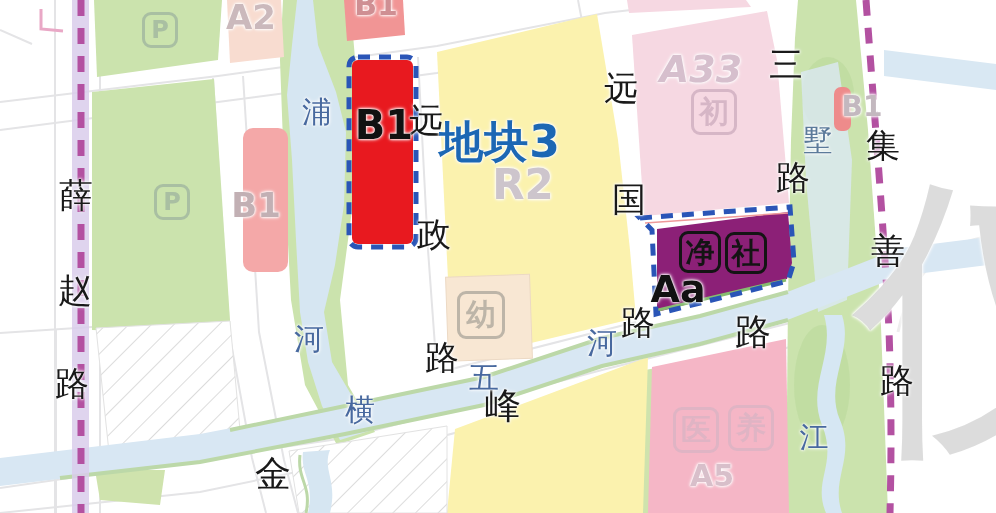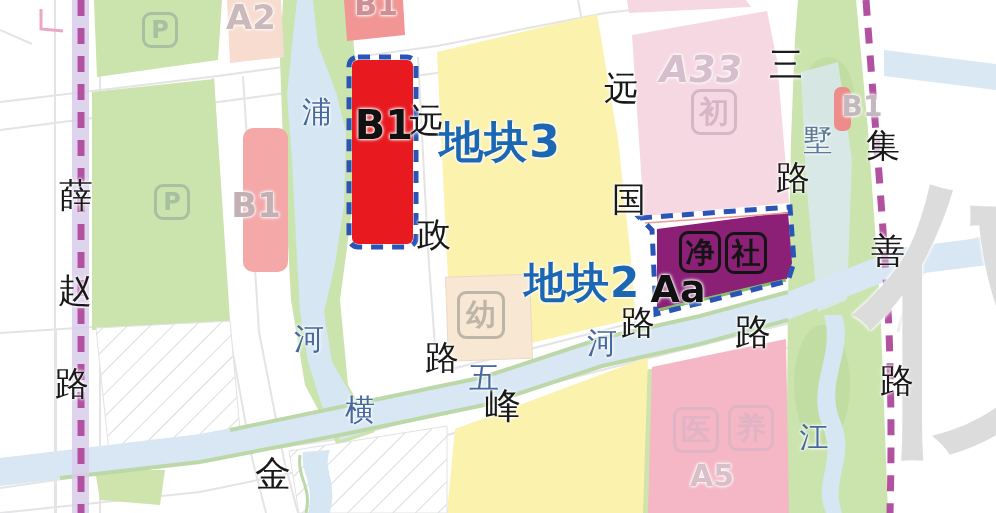--- a/index.html
+++ b/index.html
@@ -127,27 +127,27 @@
       <div class="char road-char" style="left: 503px; top: 406px; font-size: 36px; color: rgb(25, 25, 25);">峰</div>
       <div class="char road-char" style="left: 753px; top: 332px; font-size: 36px; color: rgb(25, 25, 25);">路</div>
       <div class="char water-char" style="left: 317px; top: 112px; font-size: 30px; color: rgb(72, 105, 159);">浦</div>
       <div class="char water-char" style="left: 309px; top: 339px; font-size: 30px; color: rgb(72, 105, 159);">河</div>
       <div class="char water-char" style="left: 360px; top: 410px; font-size: 30px; color: rgb(72, 105, 159);">横</div>
       <div class="char water-char" style="left: 484px; top: 378px; font-size: 30px; color: rgb(72, 105, 159);">五</div>
       <div class="char water-char" style="left: 602px; top: 343px; font-size: 30px; color: rgb(72, 105, 159);">河</div>
       <div class="char water-char" style="left: 818px; top: 140px; font-size: 29px; color: rgb(91, 122, 154);">墅</div>
       <div class="char water-char" style="left: 814px; top: 437px; font-size: 29px; color: rgb(72, 105, 159);">江</div>
       <div class="char plot-title" style="left: 500px; top: 142px; font-size: 44px; color: rgb(28, 103, 180); font-weight: bold;">地块3</div>
-      <div class="char plot-title" style="left: 582px; top: 283px; font-size: 42px; color: rgb(28, 103, 180); font-weight: bold;">地块2</div>
       <div class="char code" style="left: 384px; top: 125px; font-size: 40px; color: rgb(17, 17, 17); font-weight: bold;">B1</div>
       <div class="char code" style="left: 678px; top: 289px; font-size: 38px; color: rgb(17, 17, 17); font-weight: bold;">Aa</div>
       <div class="char code" style="left: 251px; top: 17px; font-size: 34px; color: rgb(203, 185, 188); font-weight: bold;">A2</div>
       <div class="char code" style="left: 256px; top: 205px; font-size: 34px; color: rgb(194, 176, 180); font-weight: bold;">B1</div>
       <div class="char code" style="left: 376px; top: 5px; font-size: 30px; color: rgb(207, 143, 147); font-weight: bold;">B1</div>
       <div class="char code" style="left: 701px; top: 69px; font-size: 38px; color: rgb(214, 191, 205); font-weight: bold; font-style: italic;">A33</div>
+      <div class="char code" style="left: 523px; top: 185px; font-size: 42px; color: rgb(205, 197, 204); font-weight: bold;">R2</div>
       <div class="char code" style="left: 862px; top: 107px; font-size: 28px; color: rgb(195, 184, 191); font-weight: bold;">B1</div>
       <div class="char code" style="left: 712px; top: 476px; font-size: 30px; color: rgb(216, 191, 202); font-weight: bold;">A5</div>
       <div class="char icon" style="left: 160px; top: 30px; font-size: 24px; color: rgb(169, 191, 162); font-weight: bold; width: 36px; height: 36px; border: 3px solid rgb(169, 191, 162);">P</div>
       <div class="char icon" style="left: 172px; top: 202px; font-size: 24px; color: rgb(169, 191, 162); font-weight: bold; width: 36px; height: 36px; border: 3px solid rgb(169, 191, 162);">P</div>
       <div class="char icon" style="left: 481px; top: 315px; font-size: 30px; color: rgb(189, 181, 168); font-weight: bold; width: 48px; height: 48px; border: 3px solid rgb(189, 181, 168);">幼</div>
       <div class="char icon" style="left: 714px; top: 112px; font-size: 30px; color: rgb(214, 182, 198); font-weight: bold; width: 46px; height: 46px; border: 3px solid rgb(214, 182, 198);">初</div>
       <div class="char icon" style="left: 700px; top: 252px; font-size: 29px; color: rgb(20, 20, 20); font-weight: bold; width: 42px; height: 42px; border: 3px solid rgb(20, 20, 20);">净</div>
       <div class="char icon" style="left: 746px; top: 253px; font-size: 29px; color: rgb(20, 20, 20); font-weight: bold; width: 42px; height: 42px; border: 3px solid rgb(20, 20, 20);">社</div>
       <div class="char icon" style="left: 696px; top: 430px; font-size: 30px; color: rgb(223, 180, 196); font-weight: bold; width: 46px; height: 46px; border: 3px solid rgb(223, 180, 196);">医</div>
       <div class="char icon" style="left: 751px; top: 428px; font-size: 30px; color: rgb(223, 180, 196); font-weight: bold; width: 46px; height: 46px; border: 3px solid rgb(223, 180, 196);">养</div>

